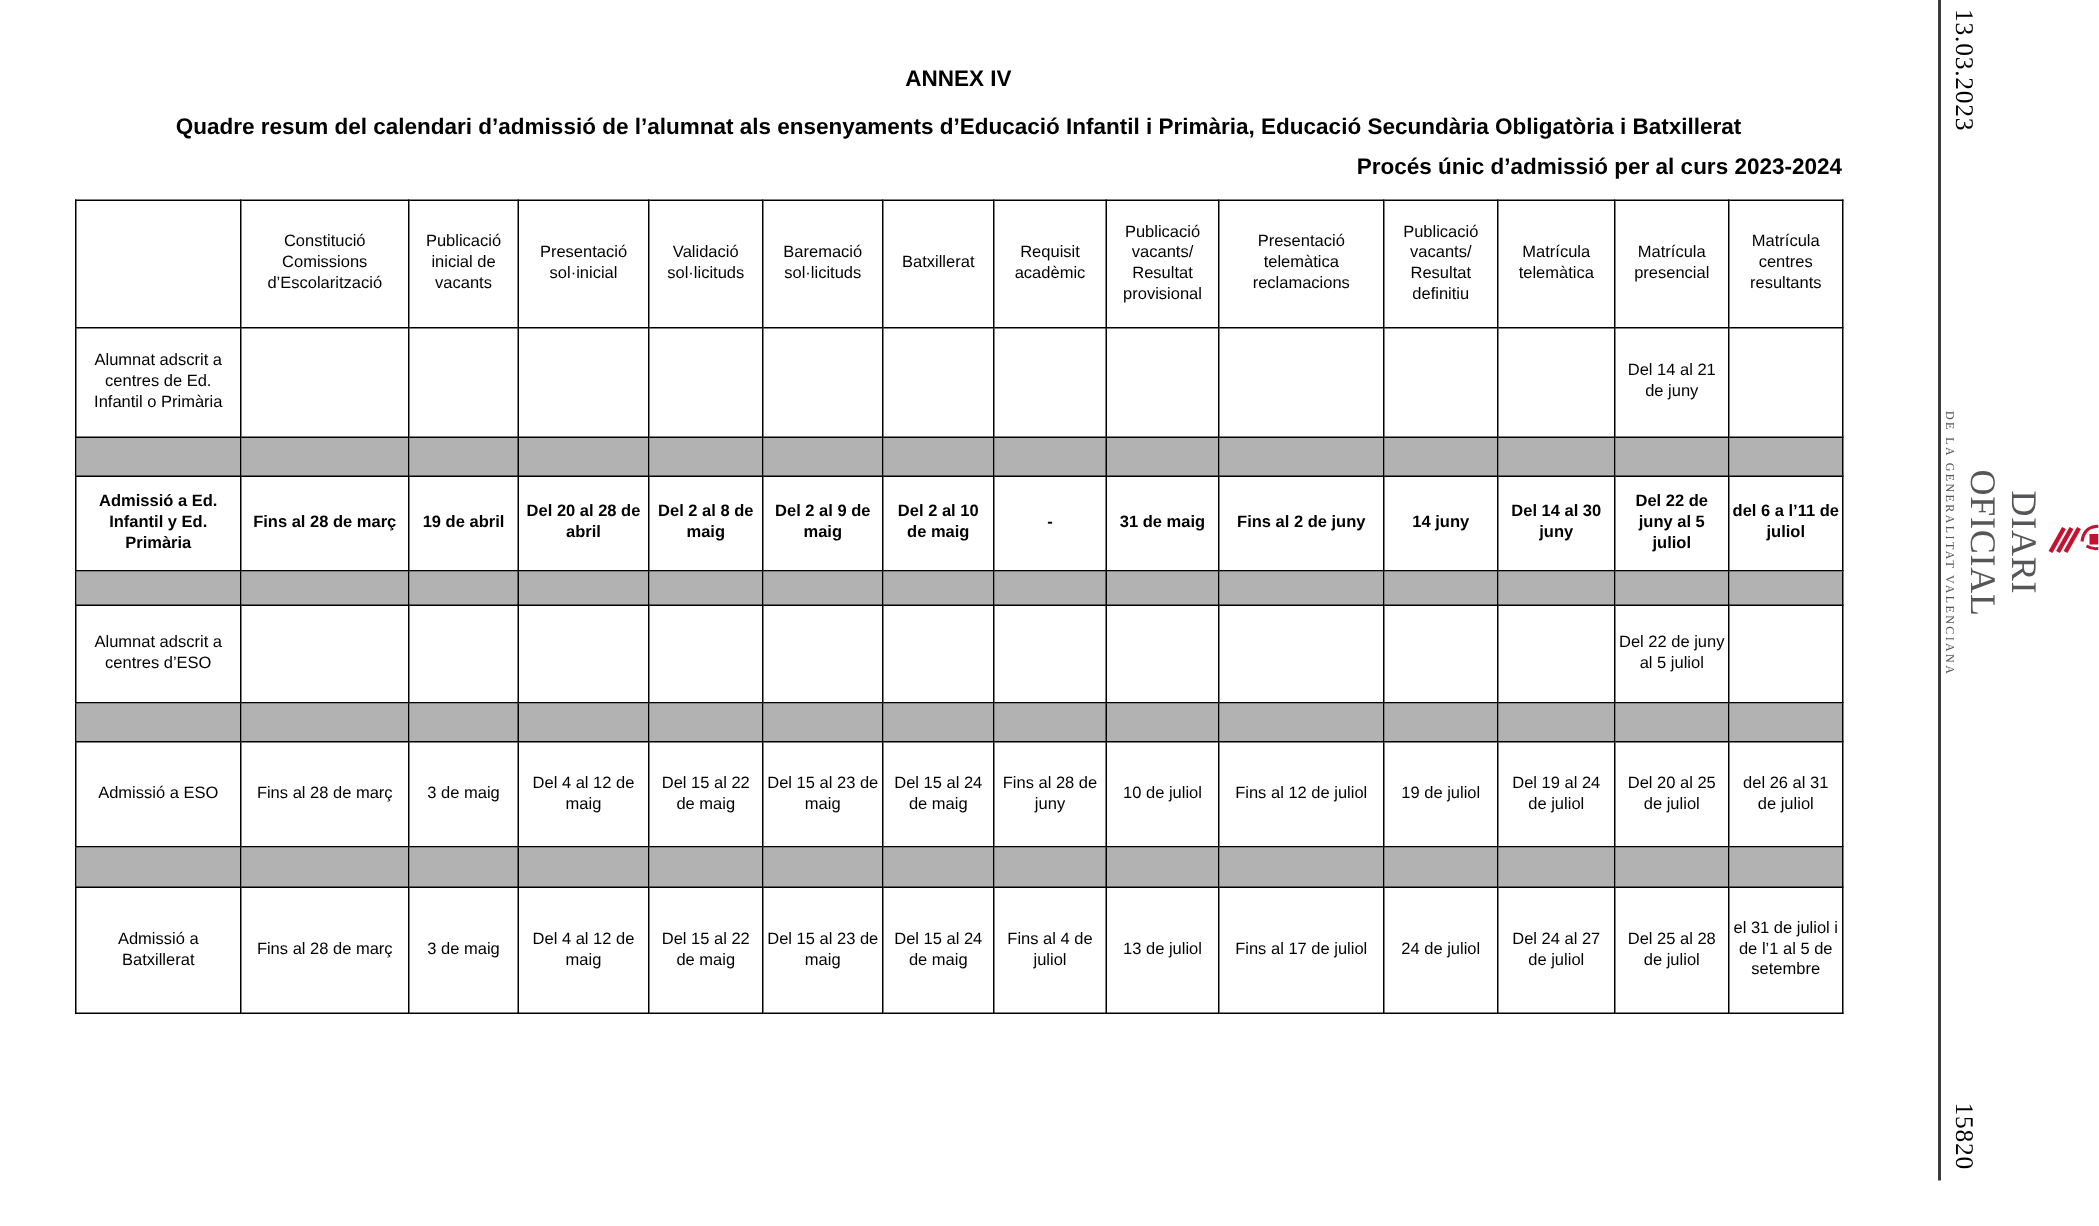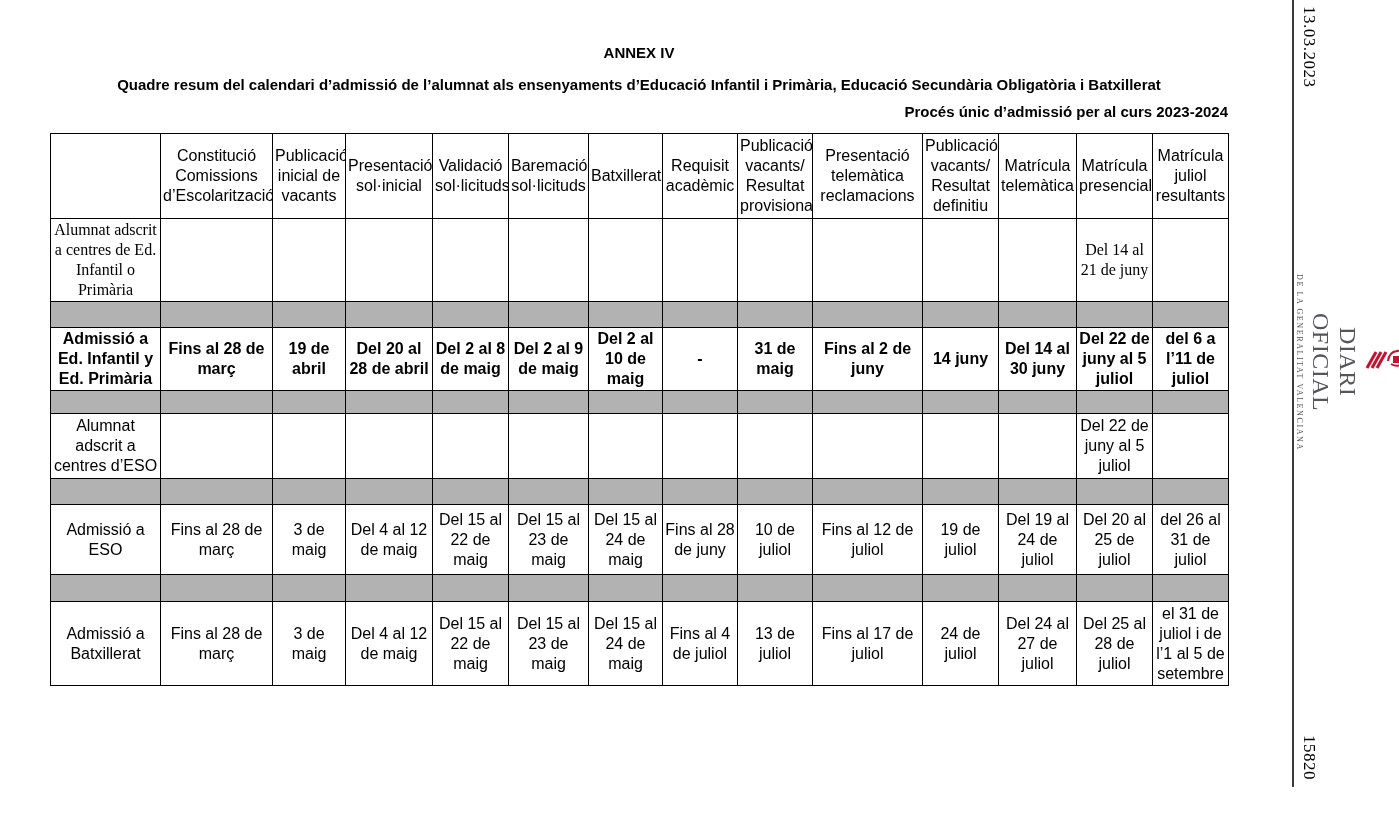--- a/index.html
+++ b/index.html
@@ -9,27 +9,27 @@
   
   .doc-title{position:absolute;left:50px;width:1178px;text-align:center;
              font-weight:bold;font-size:15px;line-height:18px;}
   #annex-line{top:44px;}
   #title-line{top:76px;}
   #subtitle-line{top:103px;text-align:right;}
 
   
   #cal-table{position:absolute;left:50px;top:133px;width:1178px;
              border-collapse:collapse;table-layout:fixed;
-             font-size:16px;line-height:1.25;}
+             font-size:11px;line-height:1.25;}
   #cal-table td{border:1px solid #000;text-align:center;vertical-align:middle;
                 padding:1px 2px;overflow:hidden;}
   #cal-table{border:1.5px solid #000;}
   tr.sep td{background:#b2b2b2;}
   tr.head{height:85px;}
-  .h-r1{height:73px;font-family:Liberation Serif, serif;} .s-1{height:26px;}
+  .h-r1{height:73px;} .s-1{height:26px;}
   .h-r2{height:63px;font-weight:bold;} .s-2{height:23px;}
   .h-r3{height:65px;} .s-3{height:26px;}
   .h-r4{height:70px;} .s-4{height:27px;}
   .h-r5{height:84px;}
 
   
   #margin-rule{position:absolute;left:1292px;top:0;width:2px;height:787px;background:#3c3c3c;}
   .vtext{writing-mode:vertical-rl;text-orientation:mixed;font-family:"Liberation Serif", serif;}
   #margin-date{position:absolute;left:1299px;top:6px;font-size:17px;letter-spacing:0.5px;}
   #journal-block{position:absolute;left:1295px;top:256px;height:212px;
@@ -72,21 +72,21 @@
       <td>Presentació sol·inicial</td>
       <td>Validació sol·licituds</td>
       <td>Baremació sol·licituds</td>
       <td>Batxillerat</td>
       <td>Requisit acadèmic</td>
       <td>Publicació vacants/ Resultat provisional</td>
       <td>Presentació telemàtica reclamacions</td>
       <td>Publicació vacants/ Resultat definitiu</td>
       <td>Matrícula telemàtica</td>
       <td>Matrícula presencial</td>
-      <td>Matrícula juliol resultants</td>
+      <td>Matrícula centres resultants</td>
     </tr>
 
     <tr class="h-r1">
       <td>Alumnat adscrit a centres de Ed. Infantil o Primària</td>
       <td></td>
       <td></td>
       <td></td>
       <td></td>
       <td></td>
       <td></td>

